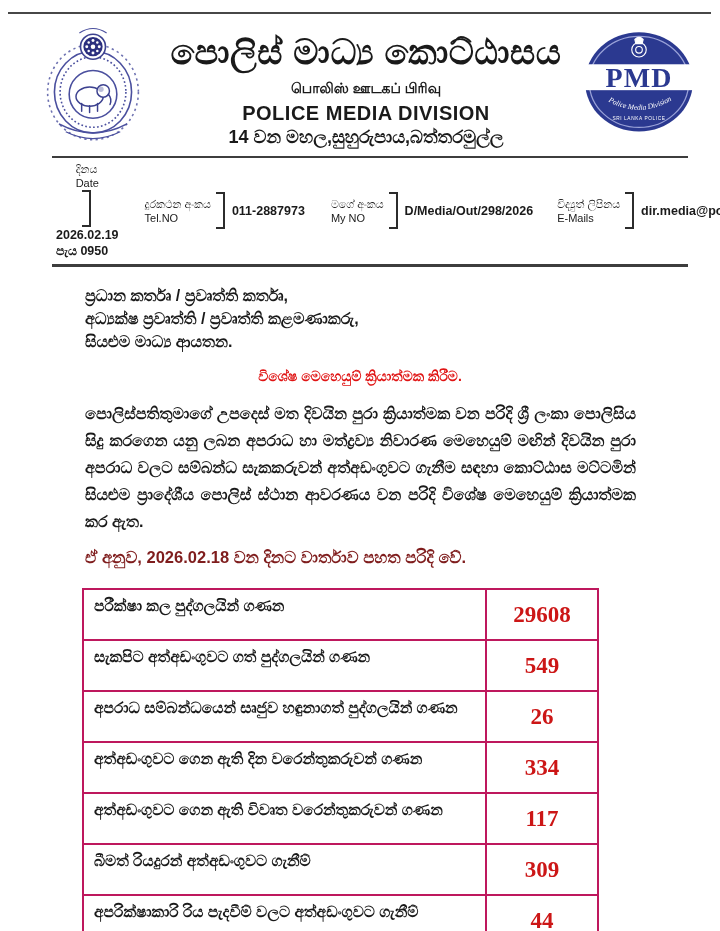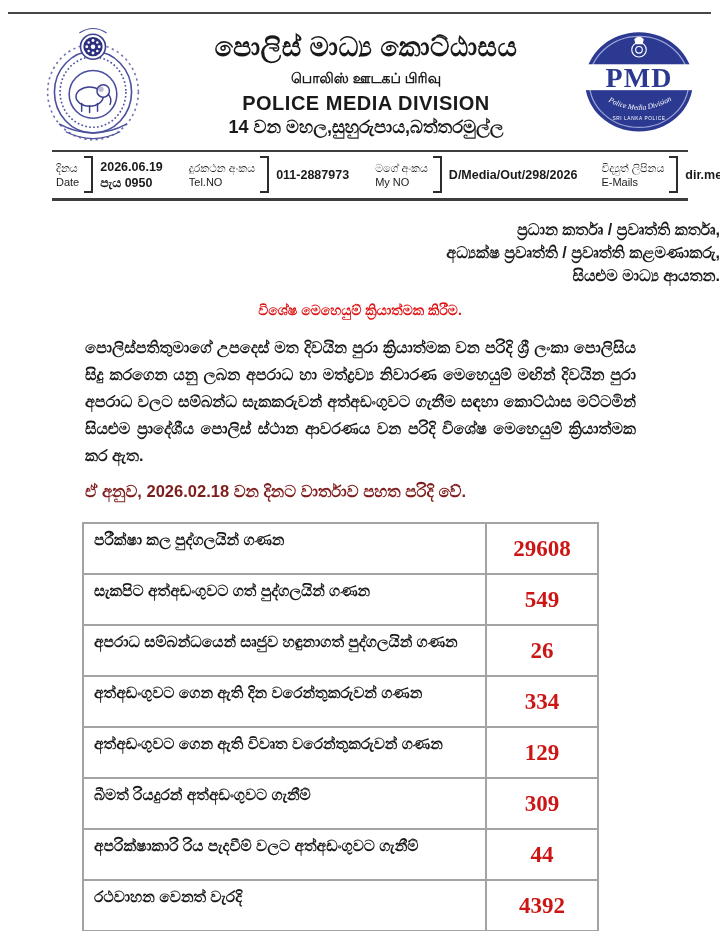--- a/index.html
+++ b/index.html
@@ -10,62 +10,62 @@
     color:#1a1a1a;
     overflow:hidden;
     position:relative;
   }
   .top-rule { margin:12px 9px 0 8px; border-top:2px solid #474747; }
 
   
   .letterhead { display:flex; align-items:flex-start; margin-top:10px; }
   .crest-wrap { width:150px; display:flex; justify-content:center; padding-left:18px; }
   .head-center { flex:1; text-align:center; padding-top:8px; }
-  .title-si { font-size:27px; font-weight:700; letter-spacing:0.5px; }
+  .title-si { font-size:35px; font-weight:700; letter-spacing:0.5px; }
   .title-ta { font-size:14px; font-weight:700; margin-top:7px; }
   .title-en { font-size:20px; font-weight:700; margin-top:4px; letter-spacing:0.5px; }
   .addr-si  { font-size:18px; font-weight:700; margin-top:2px; }
   .pmd-wrap { width:150px; display:flex; justify-content:center; padding-right:6px; padding-top:6px; }
 
   
   .contact-strip {
     margin:8px 32px 0 52px;
     border-top:2px solid #3d3d3d;
     border-bottom:3px solid #3d3d3d;
     padding:4px 2px 5px 2px;
     display:flex; align-items:center;
   }
   .cgroup { display:flex; align-items:center; }
   .clabel { font-size:11px; line-height:14px; text-align:left; white-space:nowrap; }
   .bracket { width:7px; height:33px; border-top:2.5px solid #2c2c2c; border-right:2.5px solid #2c2c2c; border-bottom:2.5px solid #2c2c2c; margin:0 7px 0 5px; flex:none; }
   .cvalue { font-size:12.5px; font-weight:600; white-space:nowrap; }
   .cvalue.two-line { line-height:16px; font-weight:600; }
-  .g-date { margin-left:2px; }
+  .g-date { margin-left:2px;flex-direction:column; }
   .g-tel  { margin-left:26px; }
   .g-myno { margin-left:26px; }
   .g-mail { margin-left:24px; }
 
   
-  .addressee { margin:17px 0 0 85px; font-size:16px; font-weight:700; line-height:23px;text-align:right; }
+  .addressee { margin:17px 0 0 85px; font-size:16px; font-weight:700; line-height:23px; }
   .subject-line { text-align:center; margin-top:15px; font-size:14px; font-weight:700; color:#e01414; }
   .body-par {
     margin:15px 84px 0 85px;
     font-size:16px; font-weight:700;
     line-height:27px; text-align:justify;
   }
   .report-note { margin:13px 0 0 85px; font-size:16.5px; font-weight:700; color:#7f1d1d; }
 
   
   table.stats {
     border-collapse:collapse;
     margin:21px 0 0 82px;
     width:517px;
     table-layout:fixed;
   }
-  table.stats td { border:2px solid #a3a3a3; }
+  table.stats td { border:2px solid #be185d; }
   td.lbl {
     width:381px; padding:5px 10px 4px 10px;
     font-size:15.5px; font-weight:700;
     vertical-align:top; line-height:22px; height:40px;
   }
   td.num {
     text-align:center; vertical-align:middle;
     font-family:"Liberation Serif","DejaVu Serif",serif;
     font-size:23px; font-weight:700; color:#cc1616;
   }
@@ -149,21 +149,21 @@
 
   <div class="contact-strip">
 
     <div class="cgroup g-date">
       <div class="clabel">
         <div>දිනය</div>
         <div>Date</div>
       </div>
       <div class="bracket"></div>
       <div class="cvalue two-line">
-        <div>2026.06.19</div>
+        <div>2026.02.19</div>
         <div>පැය 0950</div>
       </div>
     </div>
 
     <div class="cgroup g-tel">
       <div class="clabel">
         <div>දුරකථන අංකය</div>
         <div>Tel.NO</div>
       </div>
       <div class="bracket"></div>
@@ -214,21 +214,21 @@
       <tr>
         <td class="lbl">අපරාධ සම්බන්ධයෙන් සෘජුව හඳුනාගත් පුද්ගලයින් ගණන</td>
         <td class="num">26</td>
       </tr>
       <tr>
         <td class="lbl">අත්අඩංගුවට ගෙන ඇති දින වරෙන්තුකරුවන් ගණන</td>
         <td class="num">334</td>
       </tr>
       <tr>
         <td class="lbl">අත්අඩංගුවට ගෙන ඇති විවෘත වරෙන්තුකරුවන් ගණන</td>
-        <td class="num">129</td>
+        <td class="num">117</td>
       </tr>
       <tr>
         <td class="lbl">බීමත් රියදුරන් අත්අඩංගුවට ගැනීම්</td>
         <td class="num">309</td>
       </tr>
       <tr>
         <td class="lbl">අපරික්ෂාකාරි රිය පැදවීම් වලට අත්අඩංගුවට ගැනීම්</td>
         <td class="num">44</td>
       </tr>
       <tr>

